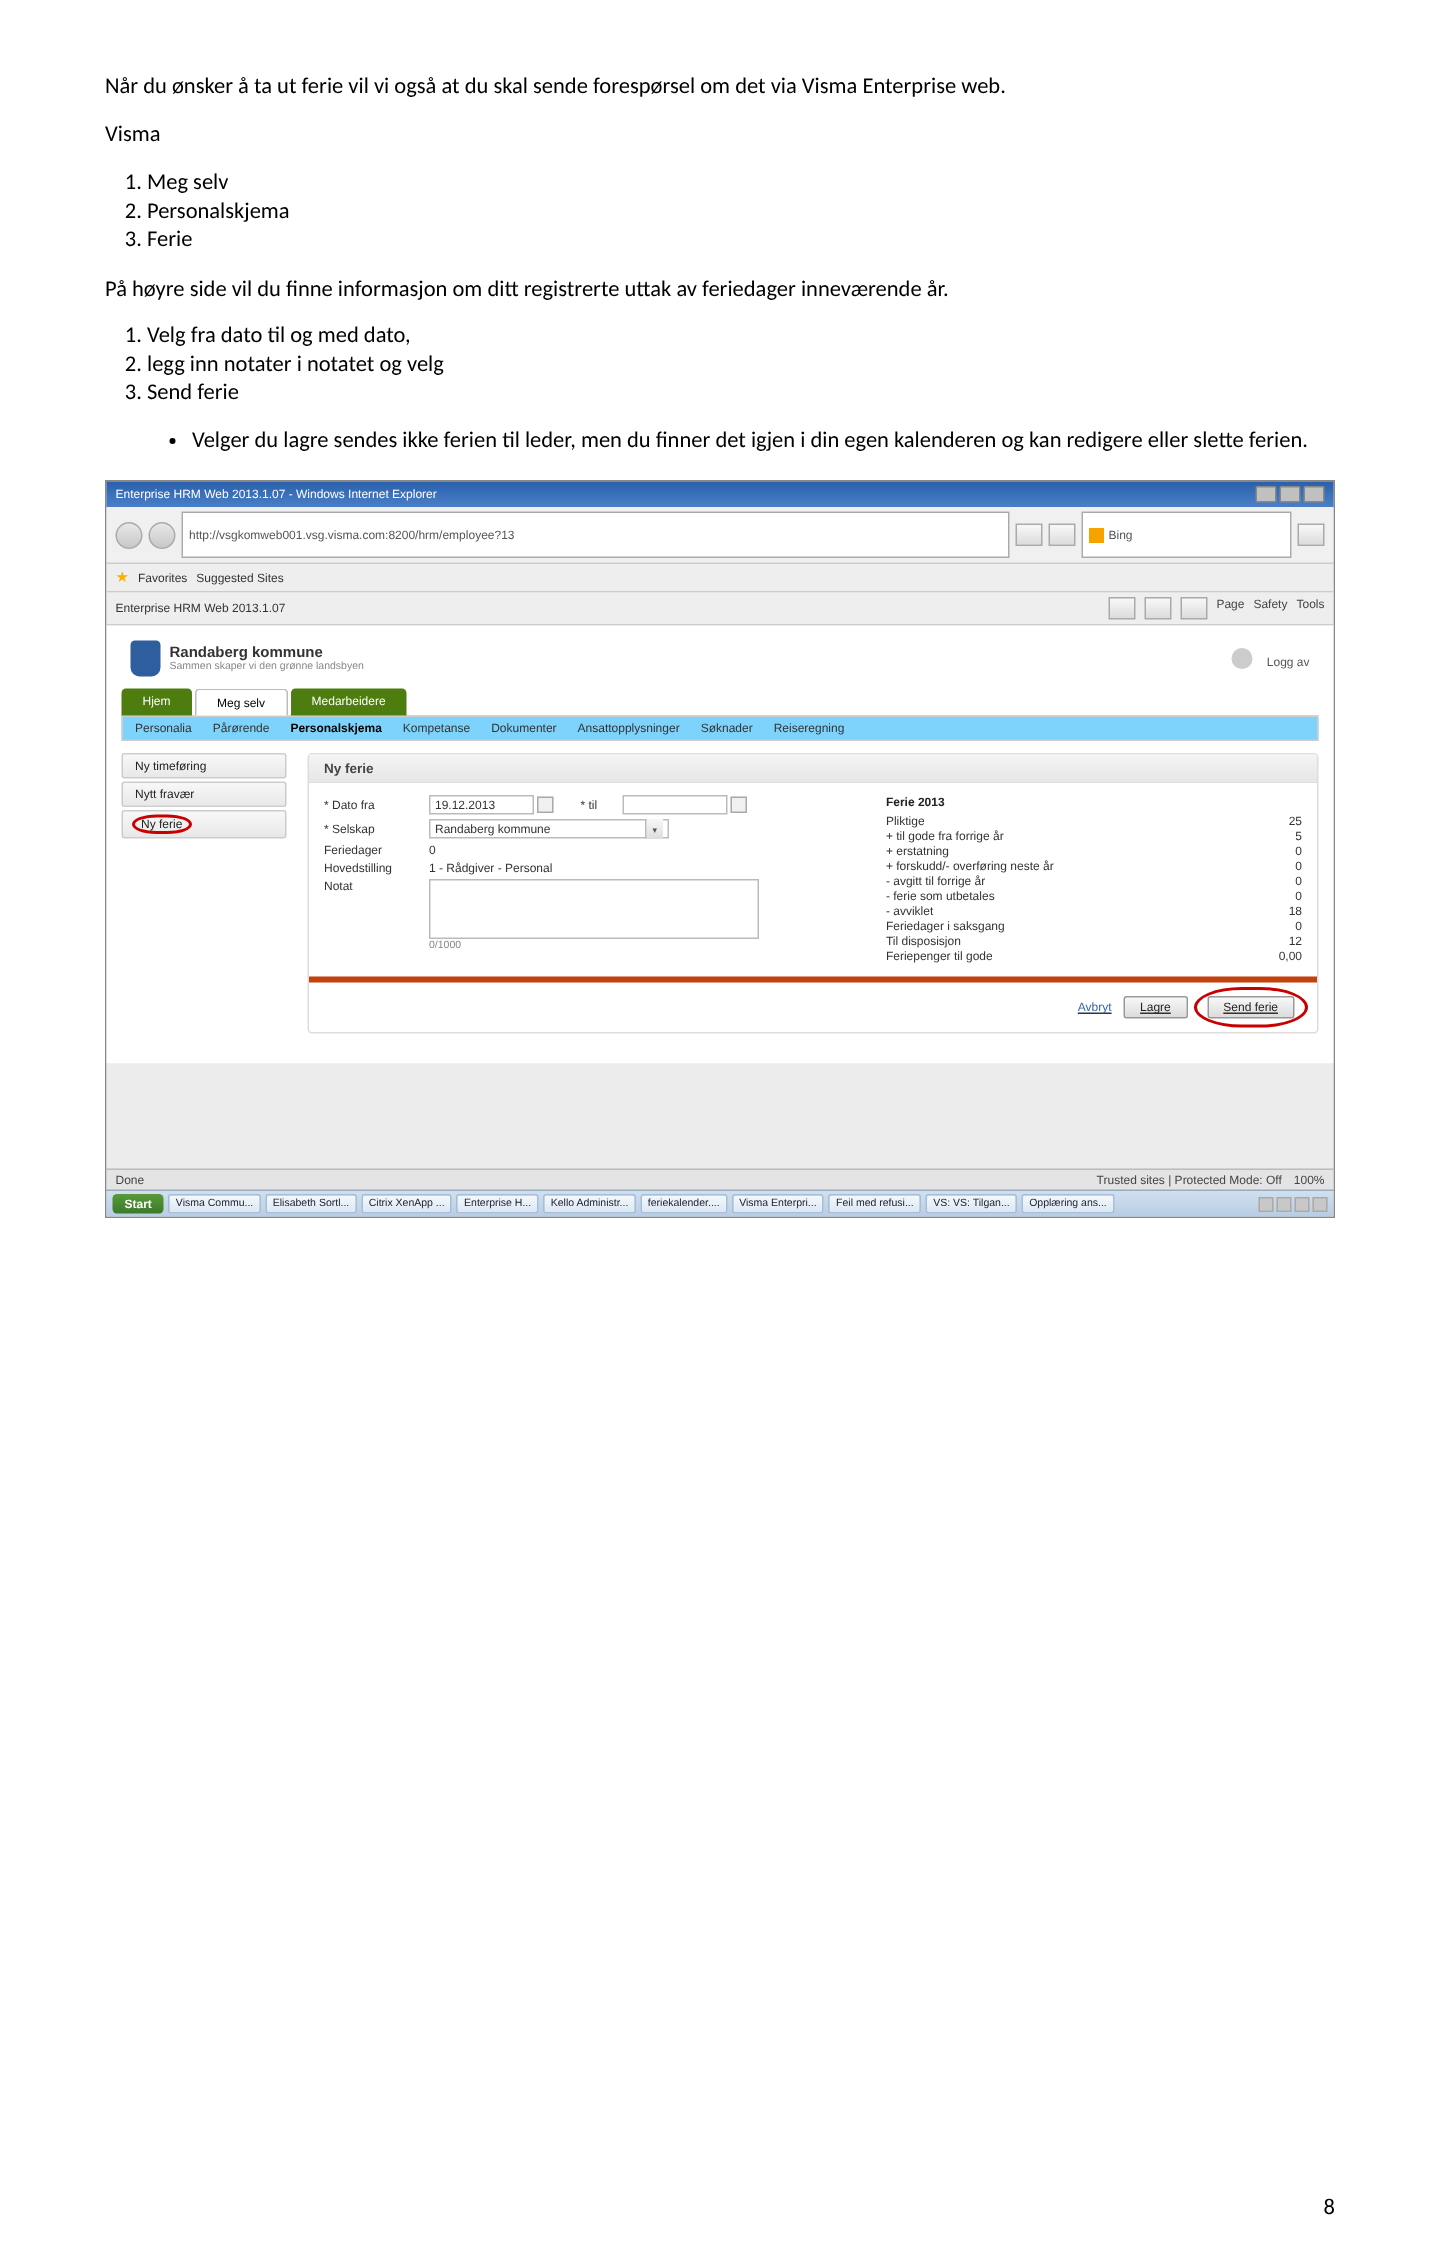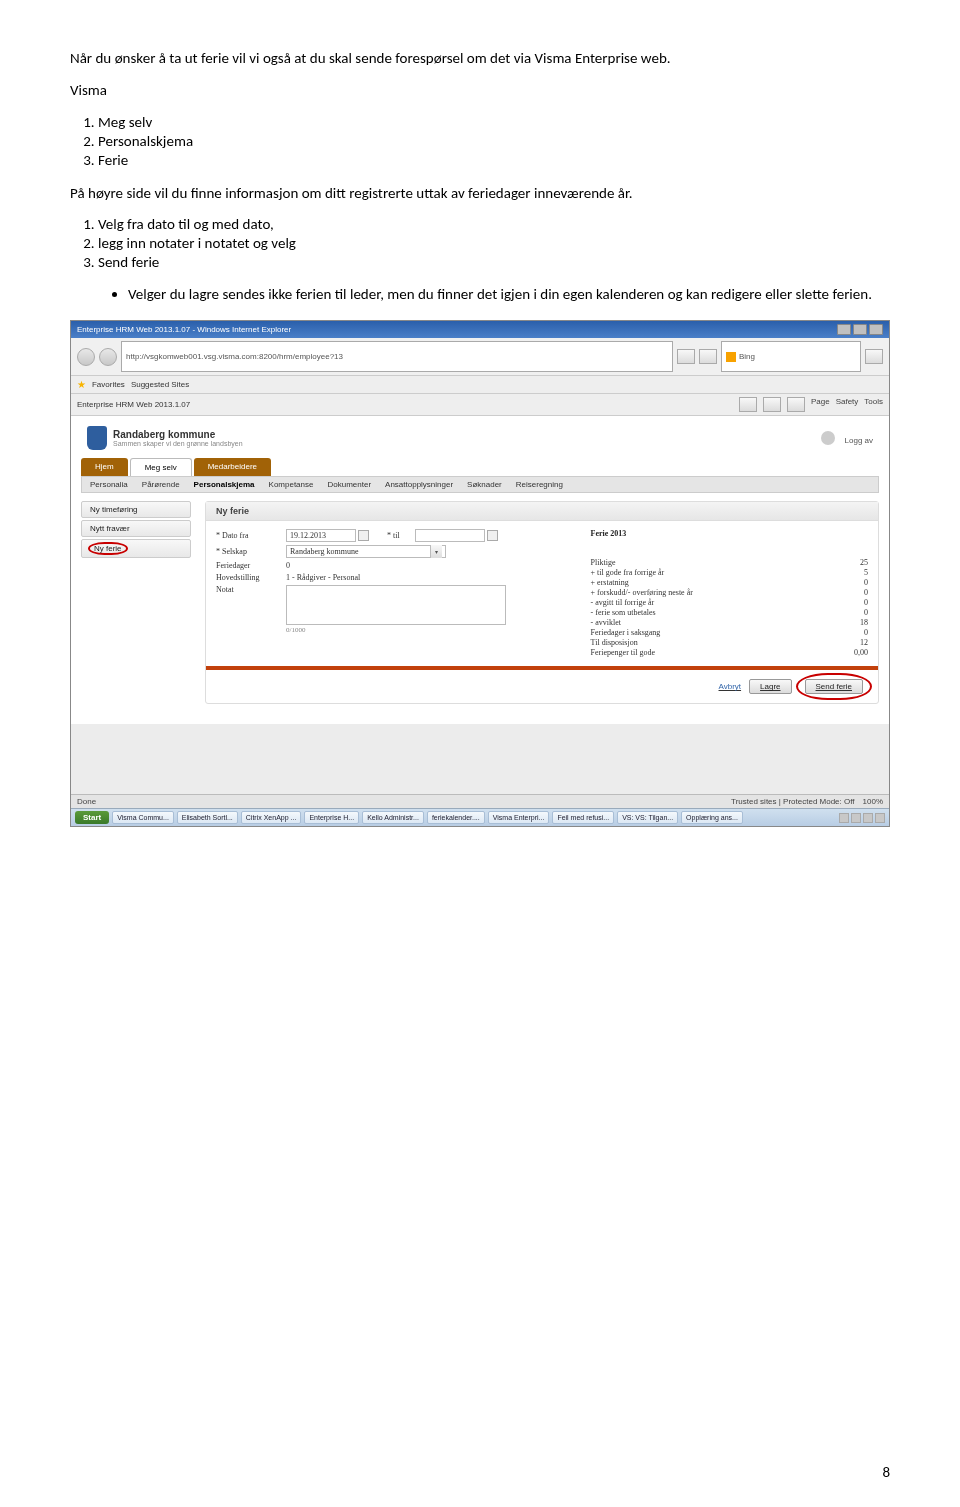--- a/index.html
+++ b/index.html
@@ -81,26 +81,26 @@
   .brand-row { display: flex; justify-content: space-between; align-items: center; padding: 4px 6px; }
   .brand-left { display: flex; align-items: center; gap: 6px; }
   .crest { width: 20px; height: 24px; background: #2e5e9e; border-radius: 3px 3px 6px 6px; }
   .brand-name { font-size: 10px; font-weight: bold; color: #333; }
   .brand-sub { font-size: 7px; color: #888; }
   .brand-right { display: flex; align-items: flex-end; gap: 10px; font-size: 8px; color: #555; }
   .gear { width: 14px; height: 14px; border-radius: 7px; background: #ccc; }
 
   .tabs-main { display: flex; gap: 0; margin-top: 4px; }
   .tab-main {
-    background: #a16207; color: #fff; padding: 4px 14px; font-size: 8px;
+    background: #4d7c0f; color: #fff; padding: 4px 14px; font-size: 8px;
     border-radius: 3px 3px 0 0; margin-right: 2px;
   }
   .tab-main.active { background: #fff; color: #000; border: 1px solid #bbb; border-bottom: none; }
   .subnav {
-    background: #e5e5e5; border: 1px solid #ccc; padding: 3px 8px;
+    background: #7dd3fc; border: 1px solid #ccc; padding: 3px 8px;
     display: flex; gap: 14px; font-size: 8px; color: #333;
   }
   .subnav .sel { font-weight: bold; color: #000; }
 
   .workspace {
     display: flex; gap: 14px; margin-top: 8px;
     background: #fff;
   }
   .side-panel { width: 110px; }
   .side-item {
@@ -122,40 +122,40 @@
     border: 1px solid #ddd;
     border-radius: 3px;
     padding: 0;
   }
   .form-head {
     background: linear-gradient(#f4f4f4,#e6e6e6);
     padding: 4px 10px; font-size: 9px; font-weight: bold; color: #444;
     border-bottom: 1px solid #ddd;
   }
   .form-body {
-    display: flex; padding: 8px 10px; gap: 14px; font-family: Liberation Serif, serif;
+    display: flex; padding: 8px 10px; gap: 14px;
   }
   .form-left { flex: 1.3; }
   .form-right { flex: 1; }
   .frow { display: flex; align-items: center; margin-bottom: 3px; font-size: 8px; color: #333; }
   .flabel { width: 70px; flex-shrink: 0; }
   .fval { }
   .finput {
     background: #fff; border: 1px solid #bbb; padding: 1px 3px;
     height: 13px; display: inline-flex; align-items: center; font-size: 8px;
   }
   .finput.date { width: 70px; }
   .finput.sel { width: 160px; }
   .finput.txt { width: 220px; height: 40px; align-items: flex-start; }
   .cal-ico { display:inline-block; width: 11px; height: 11px; background: #f0f0f0; border:1px solid #aaa; margin-left: 2px; }
   .dd-ico { width: 12px; height: 13px; background: linear-gradient(#f8f8f8,#ddd); border-left:1px solid #bbb; margin-left:auto; display:flex; align-items:center; justify-content:center; }
   .dd-ico::after { content:"▾"; font-size:6px; color:#555; }
   .counter { font-size: 7px; color: #888; margin-left: 70px; margin-top: -2px; }
 
-  .right-head { font-weight: bold; font-size: 8px; margin-bottom: 20px; color:#222; }
+  .right-head { font-weight: bold; font-size: 8px; margin-bottom: 4px; color:#222; }
   .rrow { display: flex; justify-content: space-between; font-size: 8px; color: #333; margin-bottom: 1px; }
 
   .action-row {
     display: flex; justify-content: flex-end; gap: 8px;
     padding: 6px 10px; align-items: center;
     border-top: 4px solid #c2410c;
     text-decoration: underline;
   }
   .link-cancel { font-size: 8px; color: #3366aa; }
   .btn {

